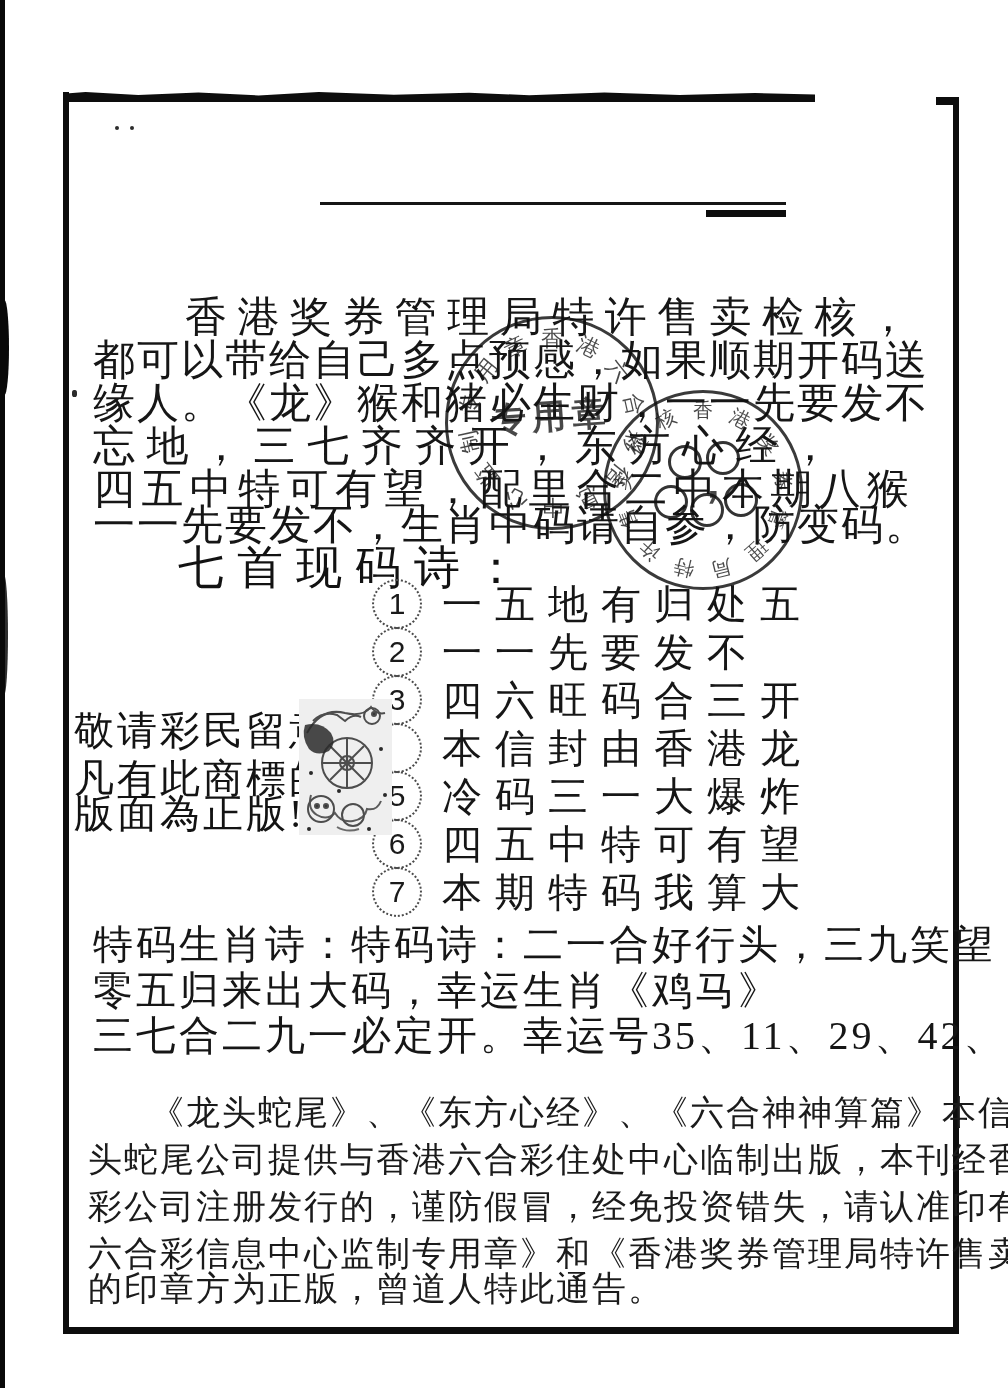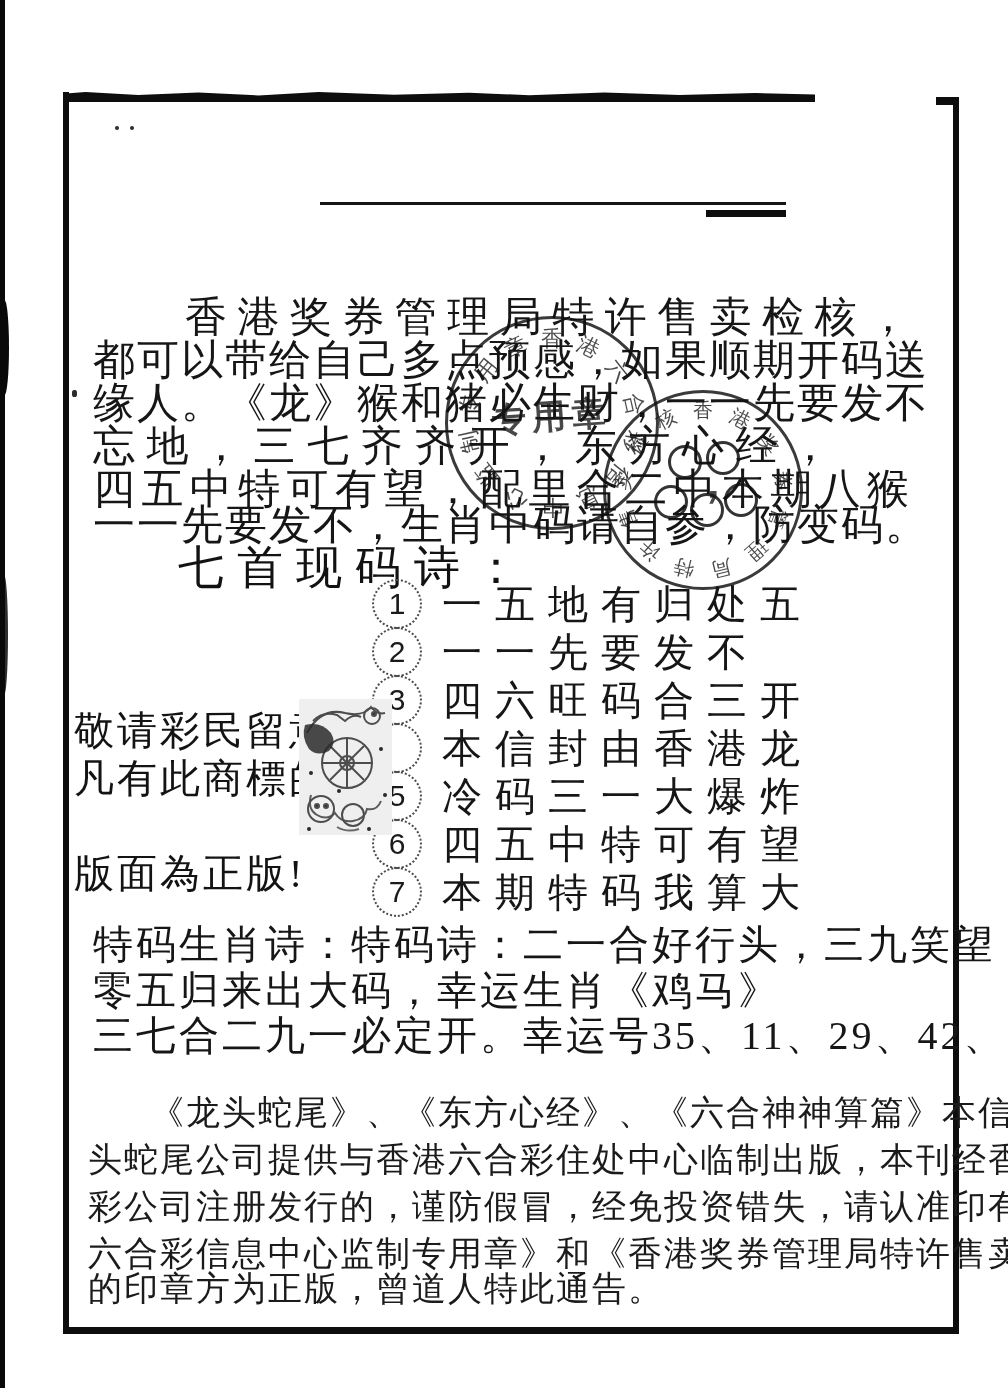--- a/index.html
+++ b/index.html
@@ -115,21 +115,21 @@
     <span class="num-circle">6</span>
     <span class="poem-text">四五中特可有望</span>
   </div>
   <div class="abs poem-row" style="top:868px;">
     <span class="num-circle">7</span>
     <span class="poem-text">本期特码我算大</span>
   </div>
 
   <div class="abs notice-line" style="top:703px;">敬请彩民留意</div>
   <div class="abs notice-line" style="top:751px;">凡有此商標的</div>
-  <div class="abs notice-line" style="top:846px;">版面為正版!</div>
+  <div class="abs notice-line" style="top:786px;">版面為正版!</div>
 
   <svg id="trademark" class="abs" style="left:299px;top:699px;" width="93" height="136" viewBox="0 0 93 136">
     <rect x="0" y="0" width="93" height="136" fill="#efefef"></rect>
     <g stroke="#4d4d4d" fill="none" stroke-width="2">
       <circle cx="48" cy="64" r="25"></circle>
       <circle cx="48" cy="64" r="7" fill="#dcdcdc"></circle>
       <line x1="48" y1="39" x2="48" y2="89"></line>
       <line x1="23" y1="64" x2="73" y2="64"></line>
       <line x1="31" y1="47" x2="65" y2="81"></line>
       <line x1="65" y1="47" x2="31" y2="81"></line>

